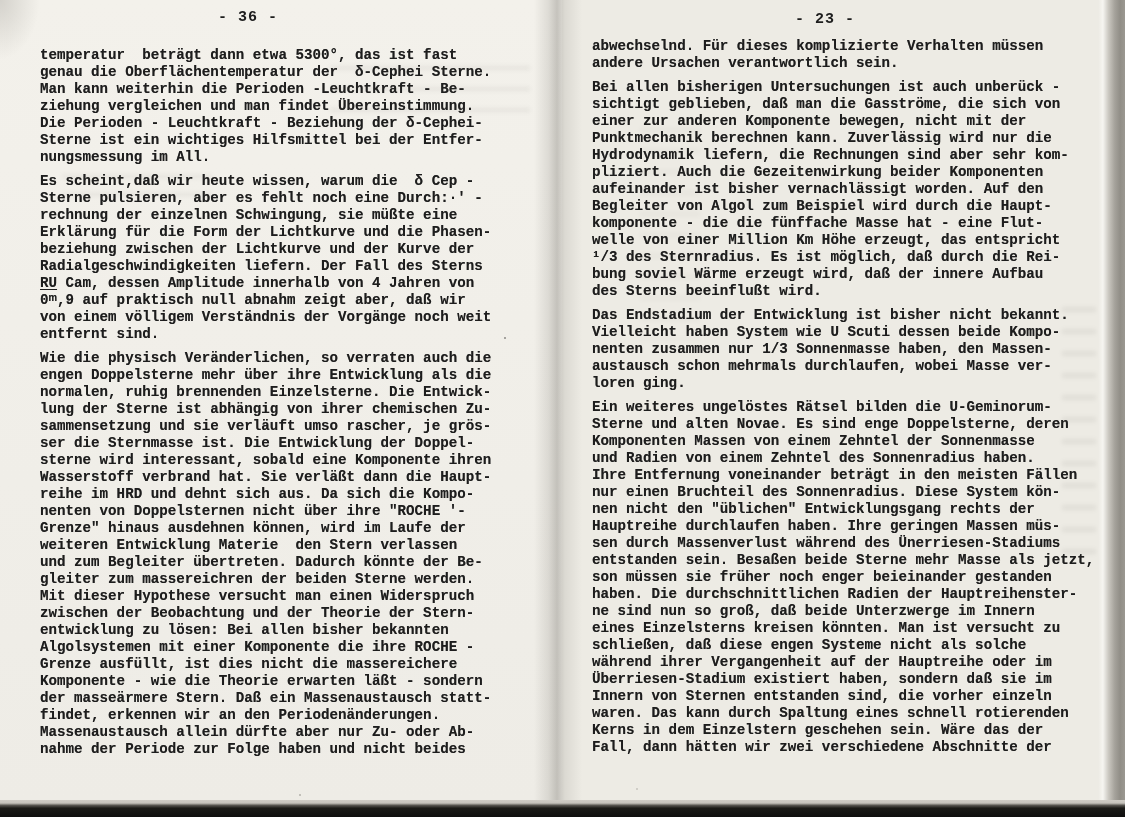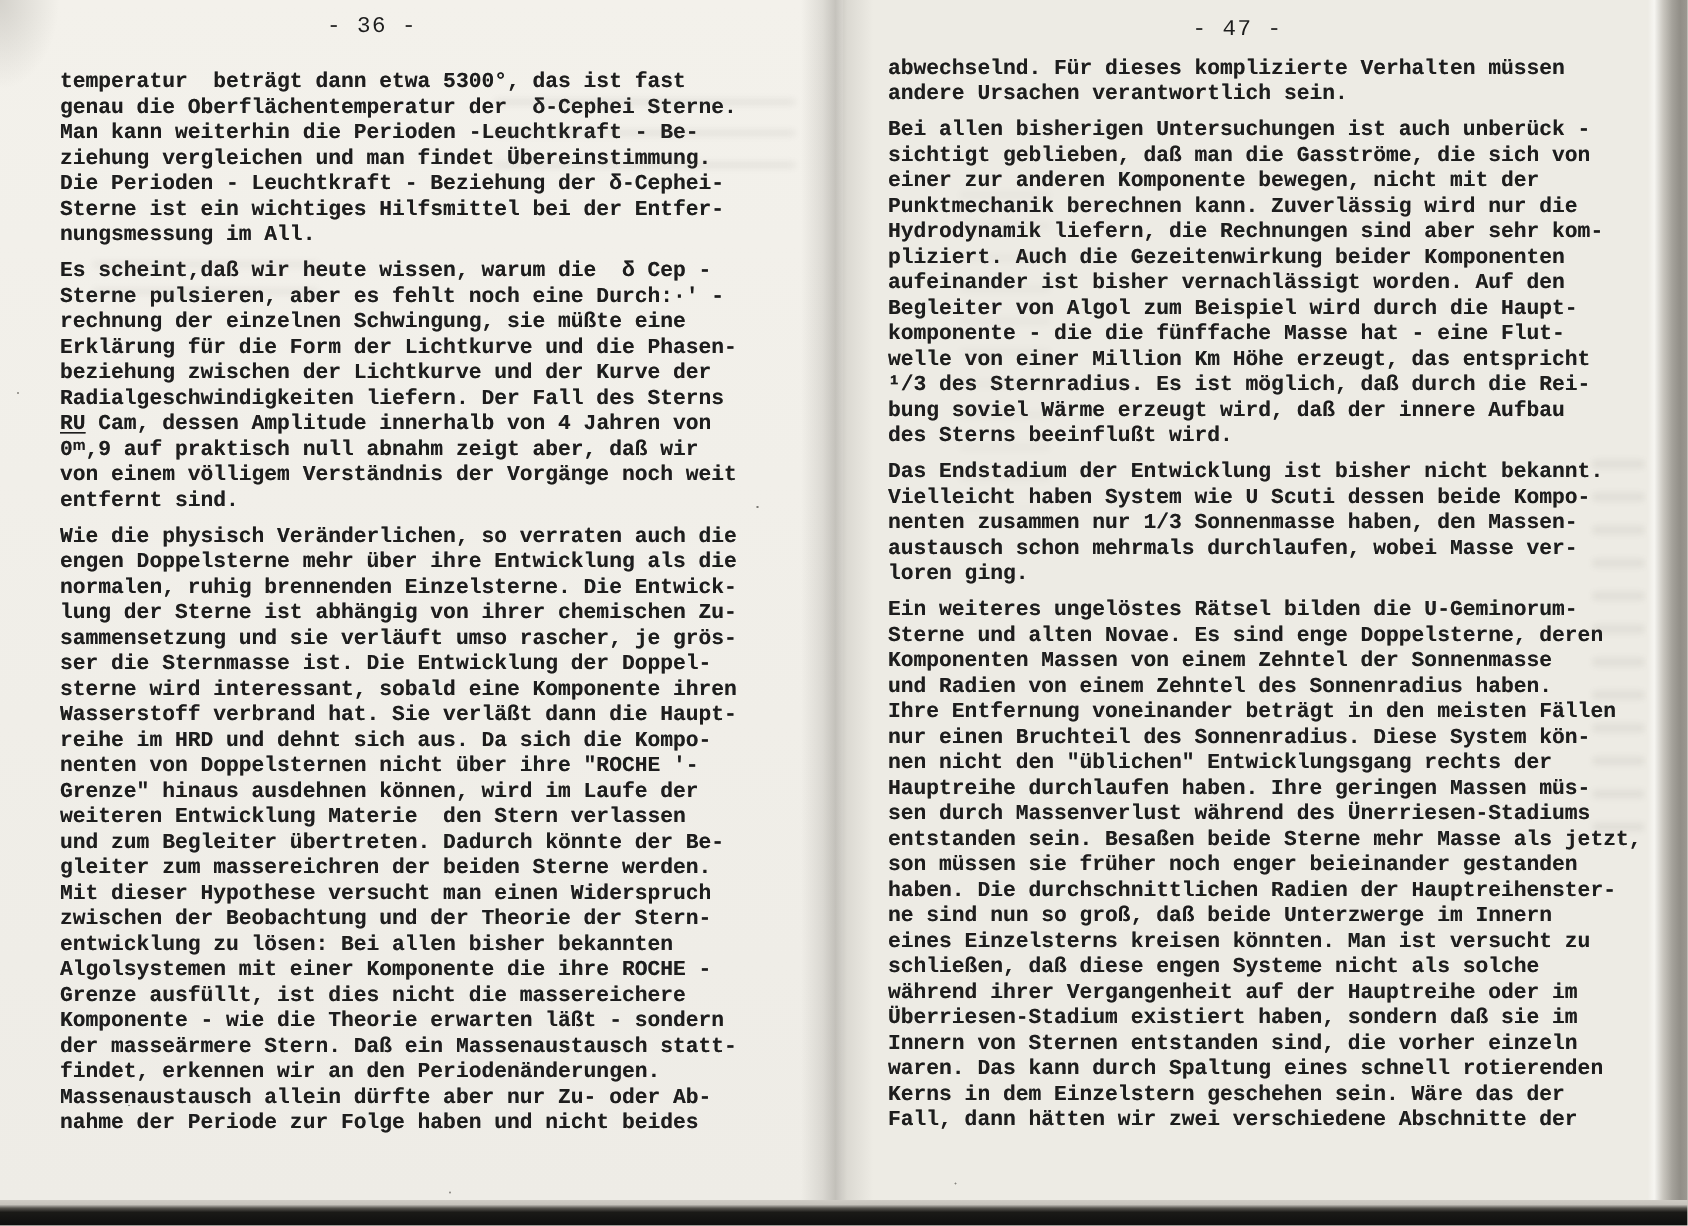--- a/index.html
+++ b/index.html
@@ -6,21 +6,21 @@
   body{
     width:1125px;height:817px;overflow:hidden;position:relative;
     background:var(--edge-shadow,#8f8c85);
     font-family:"Liberation Mono","DejaVu Sans Mono",monospace;
   }
   .scan{position:absolute;inset:0;background:var(--paper,#f0eee8);}
   .page{position:absolute;top:0;bottom:17px;}
   .page-left{left:0;width:562px;background:linear-gradient(180deg,#f3f1eb 0%,#f0eee8 60%,#eeece6 100%);}
   .page-right{left:562px;width:536px;background:linear-gradient(180deg,#efede7 0%,#edebe4 60%,#ecead e3 100%);background-color:#edebe4;}
   .page-number{
-    position:absolute;font-weight:400;font-size:15px;color:var(--ink,#1d1d1d);
+    position:absolute;font-weight:700;font-size:15px;color:var(--ink,#1d1d1d);
     letter-spacing:1px;white-space:pre;
   }
   .page-left .page-number{left:218px;top:9px;}
   .page-right .page-number{left:233px;top:11px;}
   .page-text{
     position:absolute;font-weight:700;font-size:14.2px;line-height:17px;
     color:var(--ink,#1d1d1d);white-space:pre;text-shadow:0 0 .4px rgba(30,30,30,.55);
   }
   .page-left .page-text{left:40px;top:47px;}
   .page-right .page-text{left:30px;top:38px;}
@@ -75,21 +75,21 @@
 <body style="--ink: #1d1d1d; --paper: #f0eee8; --edge-shadow: #8f8c85; --bottom-band: #0e0e0e;">
 
 <div class="scan">
 
   <div class="page page-left">
     <div class="page-number">- 36 -</div>
     <div class="page-text"><div class="tpara"><div class="tline">temperatur  beträgt dann etwa 5300°, das ist fast</div><div class="tline">genau die Oberflächentemperatur der  δ-Cephei Sterne.</div><div class="tline">Man kann weiterhin die Perioden -Leuchtkraft - Be-</div><div class="tline">ziehung vergleichen und man findet Übereinstimmung.</div><div class="tline">Die Perioden - Leuchtkraft - Beziehung der δ-Cephei-</div><div class="tline">Sterne ist ein wichtiges Hilfsmittel bei der Entfer-</div><div class="tline">nungsmessung im All.</div></div><div class="tpara"><div class="tline">Es scheint,daß wir heute wissen, warum die  δ Cep -</div><div class="tline">Sterne pulsieren, aber es fehlt noch eine Durch:·' -</div><div class="tline">rechnung der einzelnen Schwingung, sie müßte eine</div><div class="tline">Erklärung für die Form der Lichtkurve und die Phasen-</div><div class="tline">beziehung zwischen der Lichtkurve und der Kurve der</div><div class="tline">Radialgeschwindigkeiten liefern. Der Fall des Sterns</div><div class="tline"><span class="u">RU</span> Cam, dessen Amplitude innerhalb von 4 Jahren von</div><div class="tline">0ᵐ,9 auf praktisch null abnahm zeigt aber, daß wir</div><div class="tline">von einem völligem Verständnis der Vorgänge noch weit</div><div class="tline">entfernt sind.</div></div><div class="tpara"><div class="tline">Wie die physisch Veränderlichen, so verraten auch die</div><div class="tline">engen Doppelsterne mehr über ihre Entwicklung als die</div><div class="tline">normalen, ruhig brennenden Einzelsterne. Die Entwick-</div><div class="tline">lung der Sterne ist abhängig von ihrer chemischen Zu-</div><div class="tline">sammensetzung und sie verläuft umso rascher, je grös-</div><div class="tline">ser die Sternmasse ist. Die Entwicklung der Doppel-</div><div class="tline">sterne wird interessant, sobald eine Komponente ihren</div><div class="tline">Wasserstoff verbrand hat. Sie verläßt dann die Haupt-</div><div class="tline">reihe im HRD und dehnt sich aus. Da sich die Kompo-</div><div class="tline">nenten von Doppelsternen nicht über ihre "ROCHE '-</div><div class="tline">Grenze" hinaus ausdehnen können, wird im Laufe der</div><div class="tline">weiteren Entwicklung Materie  den Stern verlassen</div><div class="tline">und zum Begleiter übertreten. Dadurch könnte der Be-</div><div class="tline">gleiter zum massereichren der beiden Sterne werden.</div><div class="tline">Mit dieser Hypothese versucht man einen Widerspruch</div><div class="tline">zwischen der Beobachtung und der Theorie der Stern-</div><div class="tline">entwicklung zu lösen: Bei allen bisher bekannten</div><div class="tline">Algolsystemen mit einer Komponente die ihre ROCHE -</div><div class="tline">Grenze ausfüllt, ist dies nicht die massereichere</div><div class="tline">Komponente - wie die Theorie erwarten läßt - sondern</div><div class="tline">der masseärmere Stern. Daß ein Massenaustausch statt-</div><div class="tline">findet, erkennen wir an den Periodenänderungen.</div><div class="tline">Massenaustausch allein dürfte aber nur Zu- oder Ab-</div><div class="tline">nahme der Periode zur Folge haben und nicht beides</div></div></div>
   </div>
 
   <div class="page page-right">
-    <div class="page-number">- 47 -</div>
+    <div class="page-number">- 23 -</div>
     <div class="page-text"><div class="tpara"><div class="tline">abwechselnd. Für dieses komplizierte Verhalten müssen</div><div class="tline">andere Ursachen verantwortlich sein.</div></div><div class="tpara"><div class="tline">Bei allen bisherigen Untersuchungen ist auch unberück -</div><div class="tline">sichtigt geblieben, daß man die Gasströme, die sich von</div><div class="tline">einer zur anderen Komponente bewegen, nicht mit der</div><div class="tline">Punktmechanik berechnen kann. Zuverlässig wird nur die</div><div class="tline">Hydrodynamik liefern, die Rechnungen sind aber sehr kom-</div><div class="tline">pliziert. Auch die Gezeitenwirkung beider Komponenten</div><div class="tline">aufeinander ist bisher vernachlässigt worden. Auf den</div><div class="tline">Begleiter von Algol zum Beispiel wird durch die Haupt-</div><div class="tline">komponente - die die fünffache Masse hat - eine Flut-</div><div class="tline">welle von einer Million Km Höhe erzeugt, das entspricht</div><div class="tline">¹/3 des Sternradius. Es ist möglich, daß durch die Rei-</div><div class="tline">bung soviel Wärme erzeugt wird, daß der innere Aufbau</div><div class="tline">des Sterns beeinflußt wird.</div></div><div class="tpara"><div class="tline">Das Endstadium der Entwicklung ist bisher nicht bekannt.</div><div class="tline">Vielleicht haben System wie U Scuti dessen beide Kompo-</div><div class="tline">nenten zusammen nur 1/3 Sonnenmasse haben, den Massen-</div><div class="tline">austausch schon mehrmals durchlaufen, wobei Masse ver-</div><div class="tline">loren ging.</div></div><div class="tpara"><div class="tline">Ein weiteres ungelöstes Rätsel bilden die U-Geminorum-</div><div class="tline">Sterne und alten Novae. Es sind enge Doppelsterne, deren</div><div class="tline">Komponenten Massen von einem Zehntel der Sonnenmasse</div><div class="tline">und Radien von einem Zehntel des Sonnenradius haben.</div><div class="tline">Ihre Entfernung voneinander beträgt in den meisten Fällen</div><div class="tline">nur einen Bruchteil des Sonnenradius. Diese System kön-</div><div class="tline">nen nicht den "üblichen" Entwicklungsgang rechts der</div><div class="tline">Hauptreihe durchlaufen haben. Ihre geringen Massen müs-</div><div class="tline">sen durch Massenverlust während des Ünerriesen-Stadiums</div><div class="tline">entstanden sein. Besaßen beide Sterne mehr Masse als jetzt,</div><div class="tline">son müssen sie früher noch enger beieinander gestanden</div><div class="tline">haben. Die durchschnittlichen Radien der Hauptreihenster-</div><div class="tline">ne sind nun so groß, daß beide Unterzwerge im Innern</div><div class="tline">eines Einzelsterns kreisen könnten. Man ist versucht zu</div><div class="tline">schließen, daß diese engen Systeme nicht als solche</div><div class="tline">während ihrer Vergangenheit auf der Hauptreihe oder im</div><div class="tline">Überriesen-Stadium existiert haben, sondern daß sie im</div><div class="tline">Innern von Sternen entstanden sind, die vorher einzeln</div><div class="tline">waren. Das kann durch Spaltung eines schnell rotierenden</div><div class="tline">Kerns in dem Einzelstern geschehen sein. Wäre das der</div><div class="tline">Fall, dann hätten wir zwei verschiedene Abschnitte der</div></div></div>
   </div>
 
   <div class="gutter"></div>
 
   <div class="artifact a1"></div>
   <div class="artifact a2"></div>
   <div class="artifact a3"></div>
   <div class="artifact a4"></div>
   <div class="speckles"></div>

